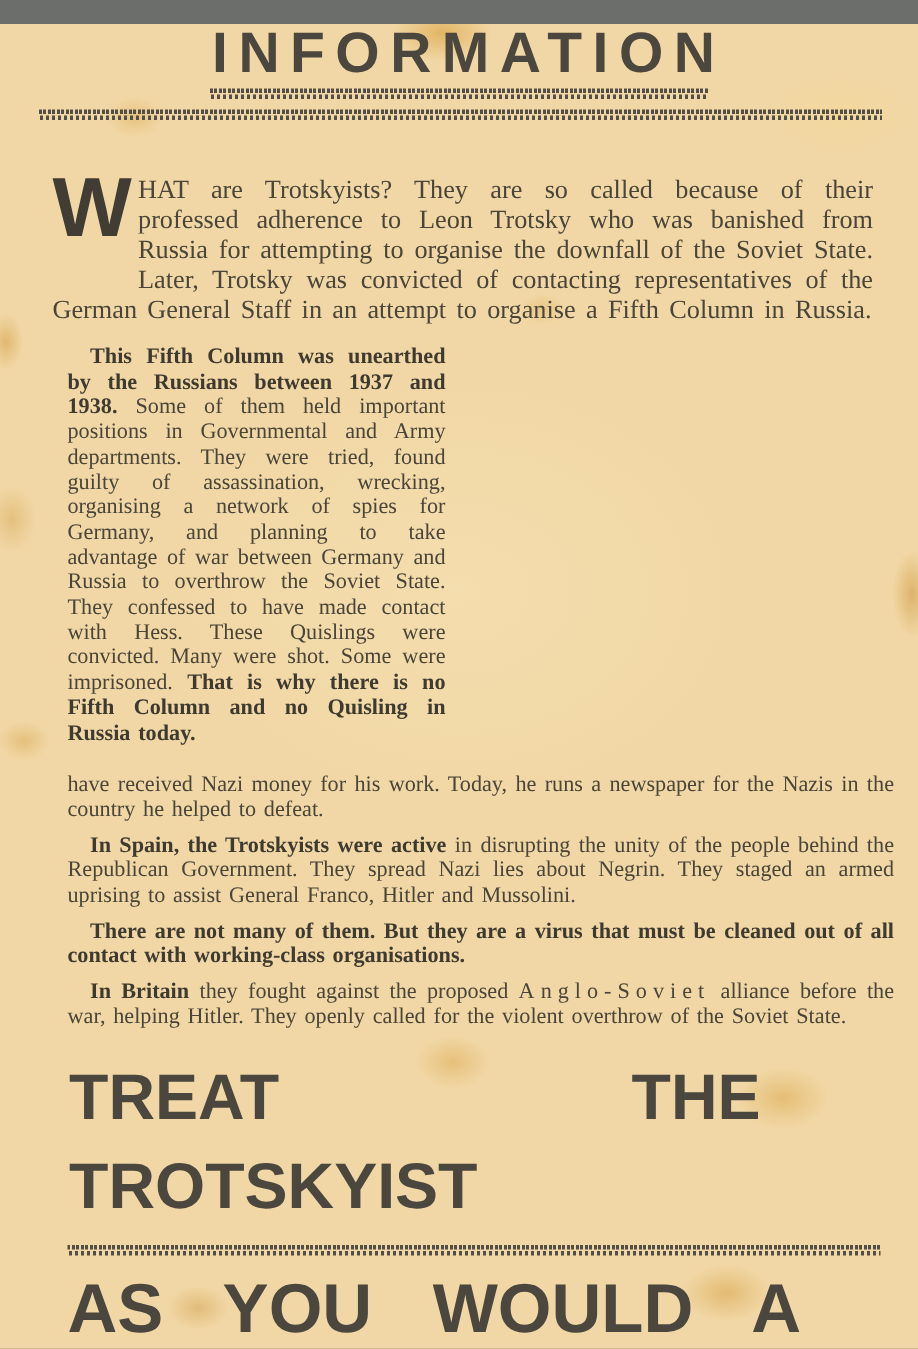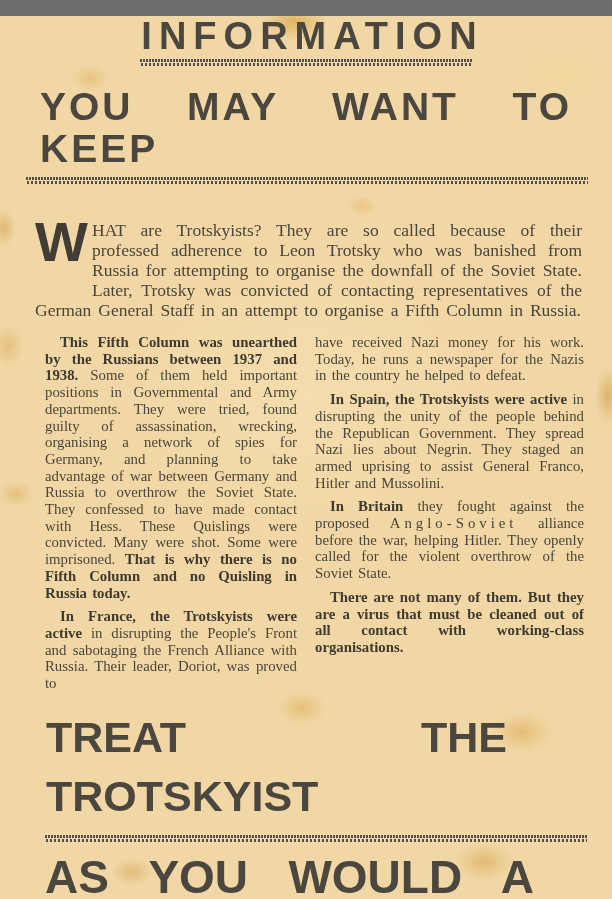--- a/index.html
+++ b/index.html
@@ -41,60 +41,58 @@
     background-repeat:no-repeat;
   }
   .rule-title1{width:332px;margin:3px auto 0 auto;}
   .rule-title2{margin:7px 24px 0 26px;}
   .rule-h1{margin:9px 25px 0 45px;}
   
   .intro{margin:36px 30px 0 35px;font-size:17.5px;line-height:20px;text-align:justify;word-spacing:2.5px;}
   .dropcap-box{float:left;width:57px;height:61px;}
   .dropcap{font-family:"Liberation Sans", sans-serif;font-weight:700;font-size:56px;line-height:44px;color:#413d34;display:block;}
   
-  .columns{display:flex;gap:18px;margin:14px 28px 0 45px;}
+  .columns{display:flex;gap:18px;margin:14px 16px 0 45px;flex-direction:column;}
   .col{text-align:justify;font-size:14.8px;line-height:16.7px;word-spacing:1.5px;}
   .col-left{width:252px;flex:0 0 252px;}
   .col-right{flex:1;}
   .para{margin:0;}
   .para + .para{margin-top:7px;}
   .indent{text-indent:15px;}
   .b{font-weight:700;color:#3e3a2f;}
   .spaced{letter-spacing:4px;}
   
   .h-line1{margin:16px 105px 0 46px;font-size:43px;line-height:59px;}
   .h-line2{margin:11px 78px 0 45px;font-size:46px;line-height:49px;}
 </style>
 </head>
 <body>
 
 <div class="page">
 
   <div class="display title1">INFORMATION</div>
   <div class="rule rule-title1"></div>
 
-  <div class="display title2">YOU MAY WANT TO KEEP</div>
   <div class="rule rule-title2"></div>
 
   <div class="intro">
     <span class="dropcap-box">
         <span class="dropcap">W</span>
       </span><span>HAT are Trotskyists?  They are so called because of their professed adherence to Leon Trotsky who was banished from Russia for attempting to organise the downfall of the Soviet State.  Later, Trotsky was convicted of contacting representatives of the German General Staff in an attempt to organise a Fifth Column in Russia.</span>
   </div>
 
   <div class="columns">
     <div class="col col-left">
       <p class="para indent"><span class="b">This Fifth Column was unearthed by the Russians between 1937 and 1938.</span><span> Some of them held important positions in Governmental and Army departments.  They were tried, found guilty of assassination, wrecking, organising a network of spies for Germany, and planning to take advantage of war between Germany and Russia to overthrow the Soviet State.  They confessed to have made contact with Hess.  These Quislings were convicted.  Many were shot.  Some were imprisoned. </span><span class="b">That is why there is no Fifth Column and no Quisling in Russia today.</span></p>
-      <p class="para indent"><span class="b">In France, the Trotskyists were active</span><span> in disrupting the People's Front and sabotaging the French Alliance with Russia.  Their leader, Doriot, was proved to</span></p>
     </div>
     <div class="col col-right">
       <p class="para"><span>have received Nazi money for his work.  Today, he runs a newspaper for the Nazis in the country he helped to defeat.</span></p>
       <p class="para indent"><span class="b">In Spain, the Trotskyists were active</span><span> in disrupting the unity of the people behind the Republican Government.  They spread Nazi lies about Negrin.  They staged an armed uprising to assist General Franco, Hitler and Mussolini.</span></p>
+      <p class="para indent"><span class="b">There are not many of them. But they are a virus that must be cleaned out of all contact with working-class organisations.</span></p>
       <p class="para indent"><span class="b">In Britain</span><span> they fought against the proposed </span><span class="spaced">Anglo-Soviet</span><span> alliance before the war, helping Hitler.  They openly called for the violent overthrow of the Soviet State.</span></p>
-      <p class="para indent"><span class="b">There are not many of them. But they are a virus that must be cleaned out of all contact with working-class organisations.</span></p>
     </div>
   </div>
 
   <div class="display spread h-line1">TREAT THE TROTSKYIST</div>
   <div class="rule rule-h1"></div>
   <div class="display spread h-line2">AS YOU WOULD A NAZI</div>
 
 </div>
 
 </body></html>

